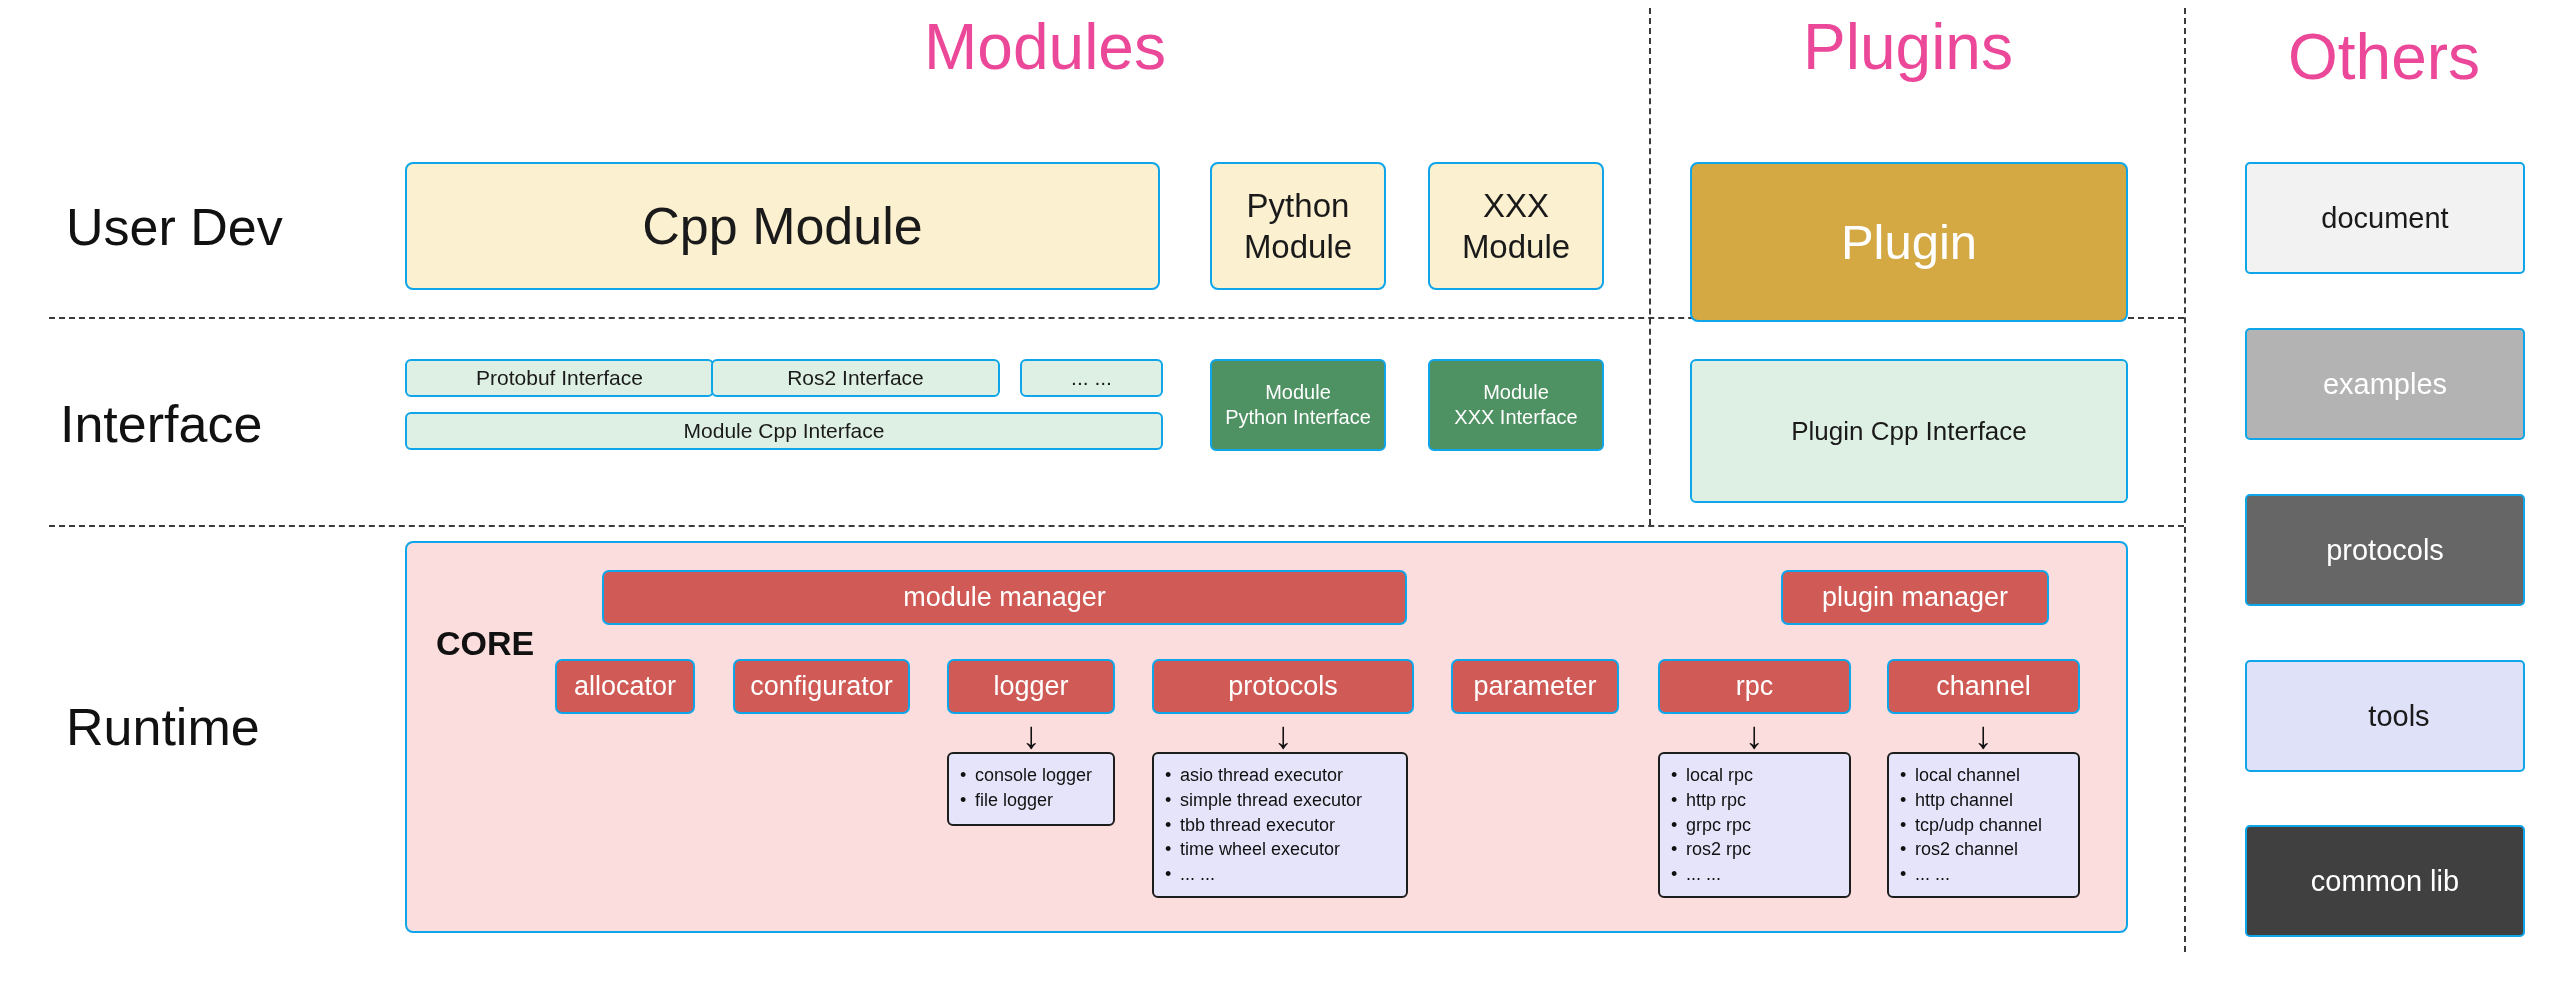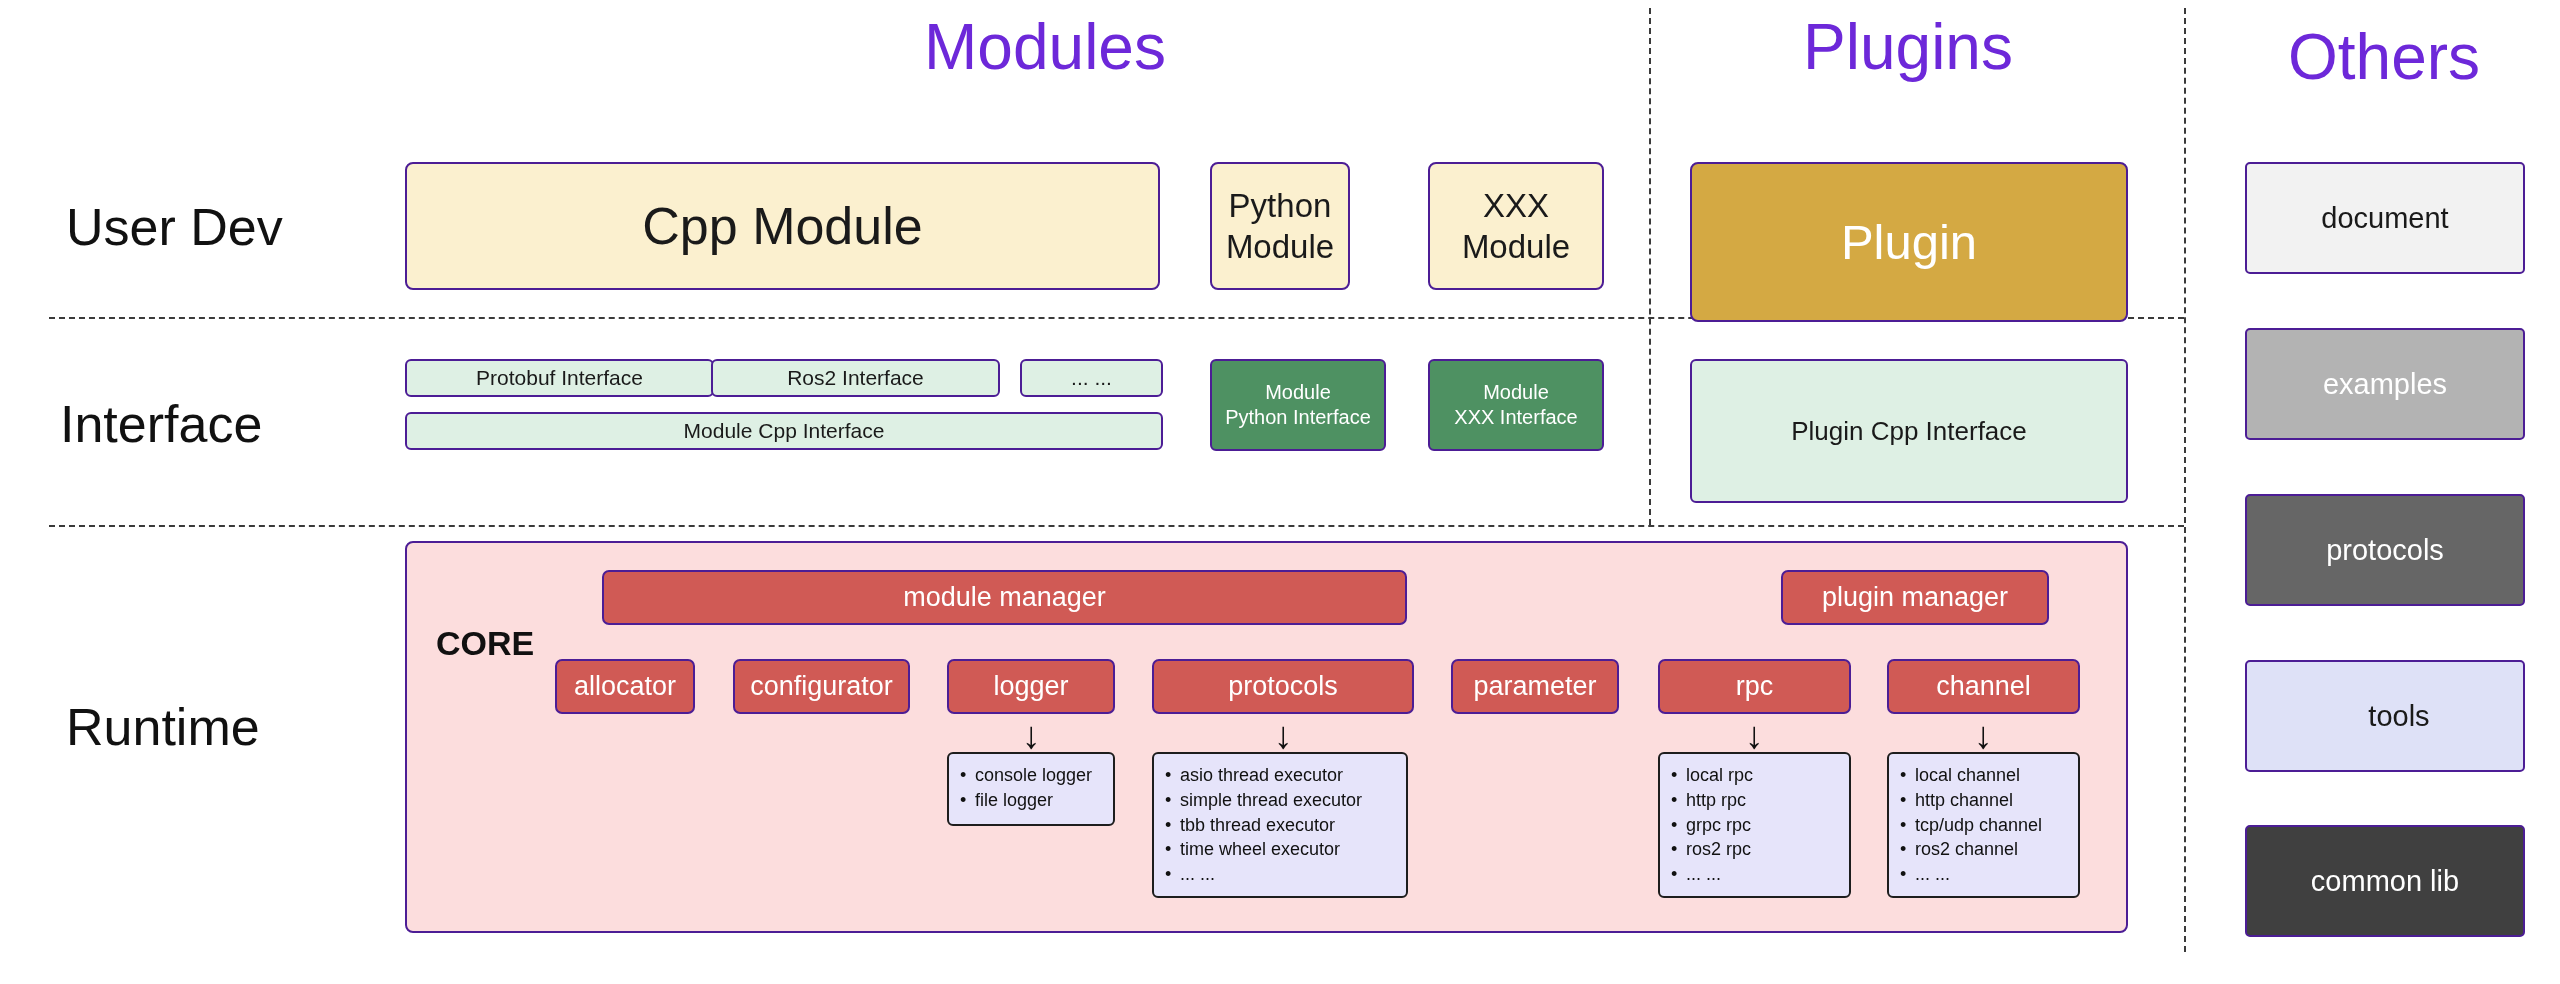--- a/index.html
+++ b/index.html
@@ -1,26 +1,26 @@
 <!DOCTYPE html>
 <html><head>
 <meta charset="utf-8">
 <style>
   html,body{margin:0;padding:0;background:#ffffff;}
   body{font-family:"Liberation Sans", sans-serif;color:#1a1a1a;}
   .canvas{position:relative;width:2560px;height:984px;background:#ffffff;overflow:hidden;}
 
-  .title{position:absolute;transform:translateX(-50%);font-size:64px;color:#6d28d9;white-space:nowrap;}
+  .title{position:absolute;transform:translateX(-50%);font-size:64px;color:#ec4899;white-space:nowrap;}
   .rowlabel{position:absolute;font-size:52px;color:#111;white-space:nowrap;}
 
   .dashv{position:absolute;width:0;border-left:2px dashed #3a3a3a;}
   .dashh{position:absolute;height:0;border-top:2px dashed #3a3a3a;}
 
   .box{position:absolute;display:flex;align-items:center;justify-content:center;text-align:center;
-       border:2px solid #4c1d95;border-radius:8px;box-sizing:border-box;}
+       border:2px solid #0ea5e9;border-radius:8px;box-sizing:border-box;}
   .wrap{white-space:pre-line;line-height:1.25;}
 
   .cream{background:#fbf0cf;}
   .gold{background:#d4a943;color:#ffffff;}
   .lgreen{background:#def0e4;}
   .dgreen{background:#4e9162;color:#ffffff;}
   .pink{background:#fcdddd;}
   .red{background:#d05a55;color:#ffffff;border-radius:7px;}
   .ogray1{background:#f2f2f2;}
   .ogray2{background:#b3b3b3;color:#ffffff;}
@@ -53,21 +53,21 @@
   <div class="dashv" style="left:1649px;top:8px;height:517px;"></div>
   <div class="dashv" style="left:2184px;top:8px;height:944px;"></div>
   <div class="dashh" style="left:49px;top:317px;width:2135px;"></div>
   <div class="dashh" style="left:49px;top:525px;width:2135px;"></div>
 
   <div class="rowlabel" style="left:66px;top:197px;">User Dev</div>
   <div class="rowlabel" style="left:60px;top:394px;">Interface</div>
   <div class="rowlabel" style="left:66px;top:697px;">Runtime</div>
 
   <div class="box cream" style="left:405px;top:162px;width:755px;height:128px;font-size:52px;">Cpp Module</div>
-  <div class="box cream wrap" style="left:1210px;top:162px;width:140px;height:128px;font-size:33px;">Python
+  <div class="box cream wrap" style="left:1210px;top:162px;width:176px;height:128px;font-size:33px;">Python
 Module</div>
   <div class="box cream wrap" style="left:1428px;top:162px;width:176px;height:128px;font-size:33px;">XXX
 Module</div>
   <div class="box gold" style="left:1690px;top:162px;width:438px;height:160px;font-size:49px;">Plugin</div>
 
   <div class="box lgreen iface-s" style="left:405px;top:359px;width:309px;height:38px;border-radius:6px;">Protobuf Interface</div>
   <div class="box lgreen iface-s" style="left:711px;top:359px;width:289px;height:38px;border-radius:6px;">Ros2 Interface</div>
   <div class="box lgreen iface-s" style="left:1020px;top:359px;width:143px;height:38px;border-radius:6px;">... ...</div>
   <div class="box lgreen iface-s" style="left:405px;top:412px;width:758px;height:38px;border-radius:6px;">Module Cpp Interface</div>
   <div class="box dgreen wrap iface-m" style="left:1210px;top:359px;width:176px;height:92px;border-radius:6px;">Module

